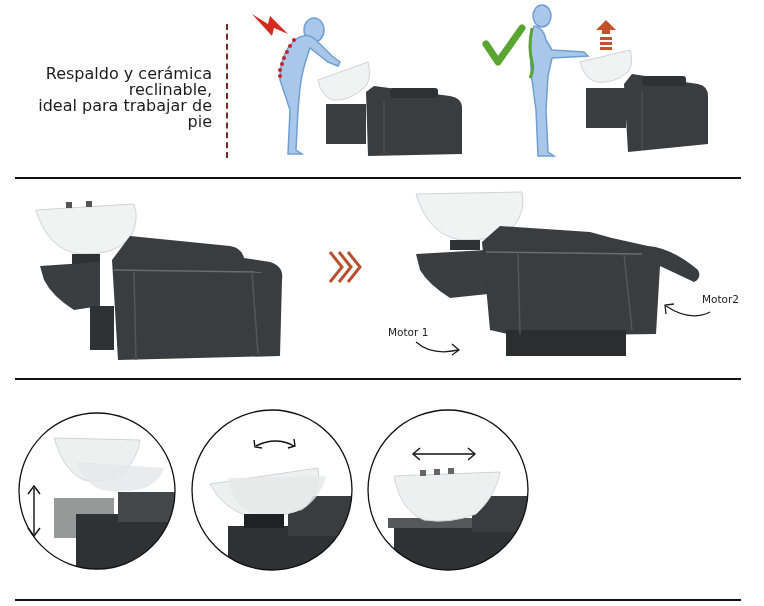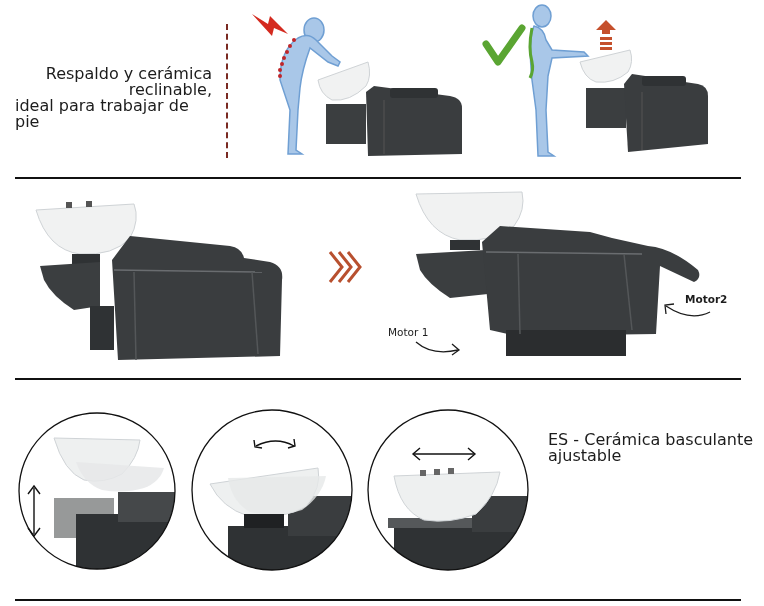--- a/index.html
+++ b/index.html
@@ -9,21 +9,21 @@
   .caption { position:absolute; font-size:16px; line-height:16px; color:#1c1c1c; }
   .motor { position:absolute; font-size:10.5px; color:#1c1c1c; }
   svg { display:block; }
 </style>
 </head>
 <body>
 
 <div>
   <div class="caption" style="left:38px; top:66px; text-align:right; width:174px;">
     <div>Respaldo y cerámica reclinable,</div>
-    <div style="text-align:left; margin-left:-23px;">ideal para trabajar de pie</div>
+    <div style="text-align:right; margin-left:-23px;">ideal para trabajar de pie</div>
   </div>
 
   <div class="abs" style="left:226px; top:24px; width:2px; height:134px; border-left:2px dashed #7a2a22;"></div>
 
   <svg class="abs" style="left:250px; top:0;" width="230" height="165" viewBox="0 0 230 165">
 
     <g>
       <polygon points="2,14 18,24 20,16 38,34 24,28 22,36" fill="#d42a1f"></polygon>
     </g>
 
@@ -121,21 +121,21 @@
     <line x1="108" y1="68" x2="110" y2="148" stroke="#545759" stroke-width="1.5"></line>
     <line x1="214" y1="68" x2="222" y2="144" stroke="#545759" stroke-width="1.5"></line>
   </svg>
 
   <div class="motor" style="left:388px; top:326px;">Motor 1</div>
   <svg class="abs" style="left:412px; top:336px;" width="52" height="22" viewBox="0 0 52 22">
     <path d="M4,6 Q20,20 46,14" stroke="#1c1c1c" stroke-width="1.3" fill="none"></path>
     <polyline points="40,8 47,14 40,19" stroke="#1c1c1c" stroke-width="1.3" fill="none"></polyline>
   </svg>
 
-  <div class="motor" style="left:685px; top:293px;font-weight:bold;">Motor2</div>
+  <div class="motor" style="left:702px; top:293px;">Motor2</div>
   <svg class="abs" style="left:660px; top:300px;" width="54" height="22" viewBox="0 0 54 22">
     <path d="M50,12 Q30,22 6,6" stroke="#1c1c1c" stroke-width="1.3" fill="none"></path>
     <polyline points="6,14 5,5 14,4" stroke="#1c1c1c" stroke-width="1.3" fill="none"></polyline>
   </svg>
 </div>
 
 <div class="rule" style="top:378px;"></div>
 
 <div>
 
@@ -198,17 +198,16 @@
     </g>
     <circle cx="84" cy="84" r="80" fill="none" stroke="#111" stroke-width="1.3"></circle>
     <g stroke="#111" stroke-width="1.4" fill="none">
       <line x1="50" y1="48" x2="110" y2="48"></line>
       <polyline points="56,42 49,48 56,54"></polyline>
       <polyline points="104,42 111,48 104,54"></polyline>
     </g>
   </svg>
 
   <div class="caption" style="left:548px; top:432px;">
-    <div>ES - Cerámica basculante ajustable</div>
   </div>
 </div>
 
 <div class="rule" style="top:599px;"></div>
 
 </body></html>

